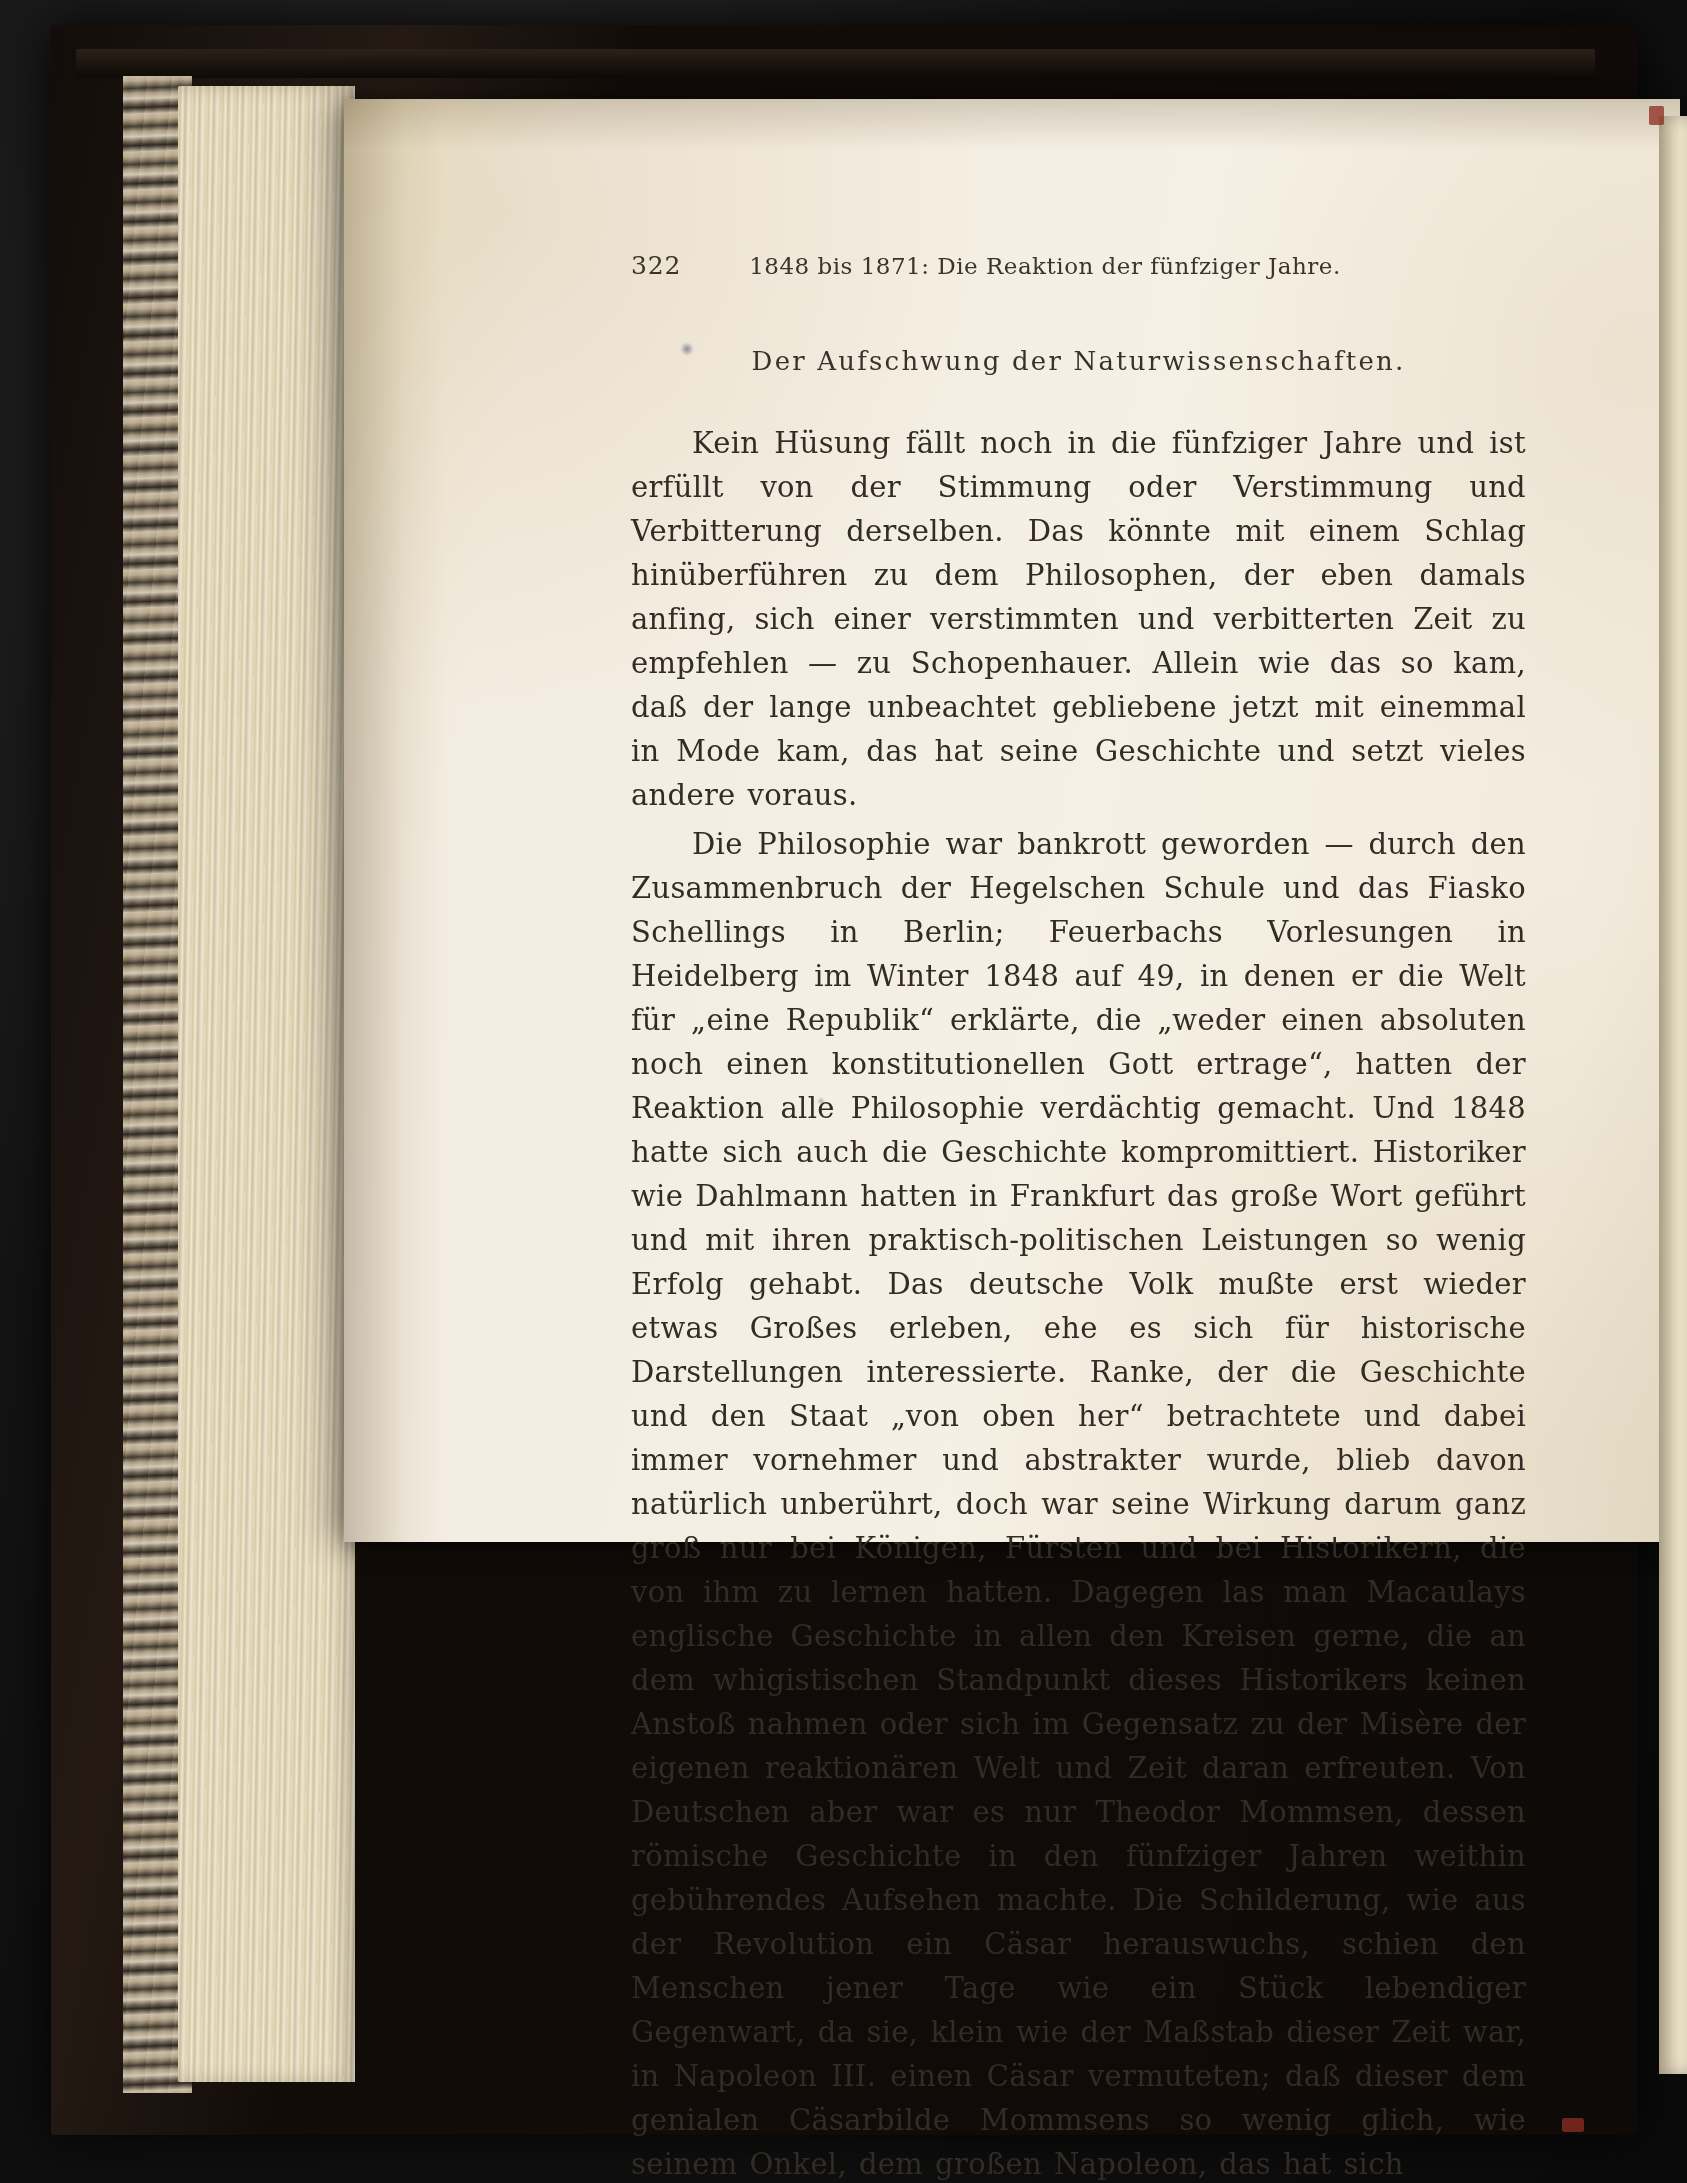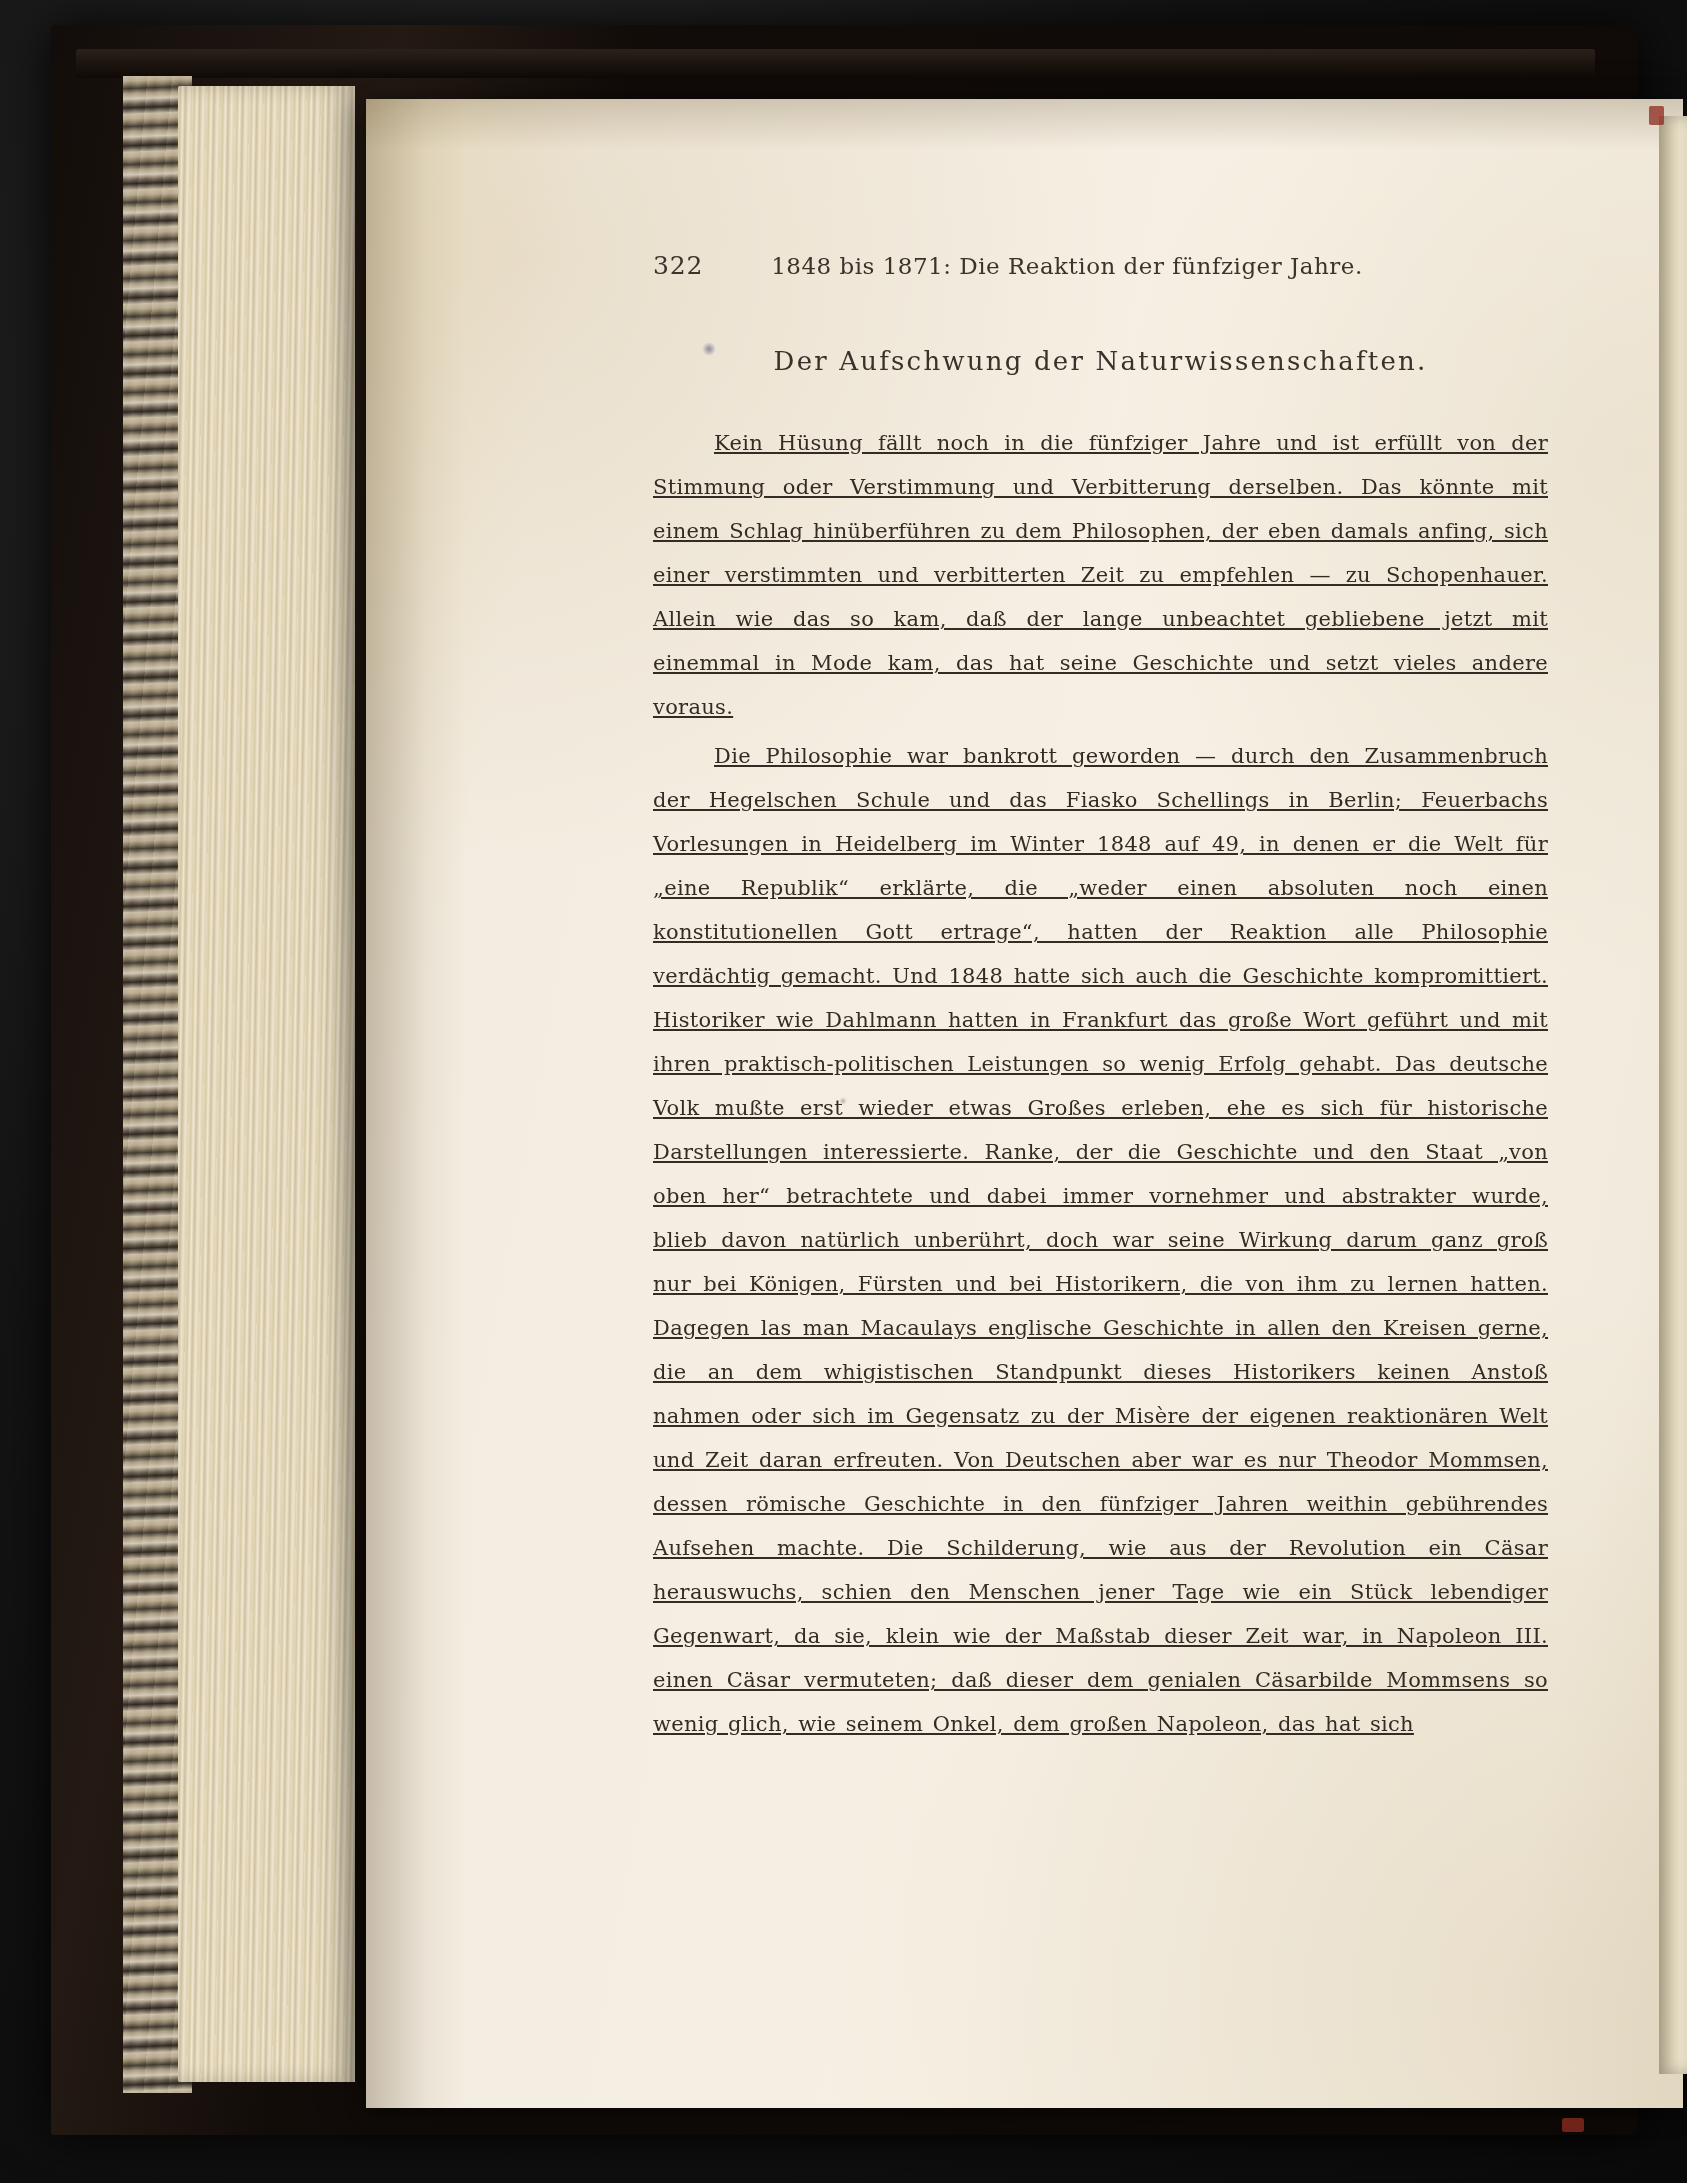--- a/index.html
+++ b/index.html
@@ -90,26 +90,27 @@
       repeating-linear-gradient(91deg,
         #e7dcc0 0px, #d8caa7 2.5px, #f2e9d3 5px,
         #cfc0a0 7.6px, #efe6d0 11px, #ddd0b0 14.3px);
     box-shadow: inset -10px 0 20px rgba(0,0,0,0.18);
     border-radius: 1.7px 0 0 1.7px;
   }
 
   
   .page {
     position: absolute;
-    left: 315px;
+    left: 293px;
     top: 74px;
     width: 1317px;
-    height: 2009px;
+    height: 1443px;
     background: linear-gradient(100deg, #ebe2c8 0%, #f3ece0 14%, #f6f0e4 55%, #f2ebdd 88%, #e7dfcc 100%);
     box-shadow: -15px 0 34px rgba(0,0,0,0.30), 5px 5px 22px rgba(0,0,0,0.45);
+    padding-left: 19px;
   }
   .page-shade-left {
     position: absolute;
     left: 0; top: 0;
     width: 101px; height: 100%;
     background: linear-gradient(90deg, rgba(90,70,40,0.30) 0%, rgba(120,95,55,0.07) 60%, rgba(0,0,0,0) 100%);
     pointer-events: none;
   }
   .page-shade-top {
     position: absolute;
@@ -191,26 +192,25 @@
     letter-spacing: 2.2px;
     color: #39322a;
     margin-bottom: 45px;
   }
 
   p.body {
     margin: 0 0 5px 0;
     text-indent: 61px;
     text-align: justify;
     text-justify: inter-word;
-    font-size: 21px;
+    font-size: 29px;
     line-height: 44px;
     color: #332c24;
     letter-spacing: 0.3px;
     word-spacing: 2.5px;
-    text-decoration: underline;
   }
 
   
   .text-block { text-rendering: optimizeLegibility; }
 
   
   .pencil-tick {
     position: absolute;
     left: 336px;
     top: 243px;

